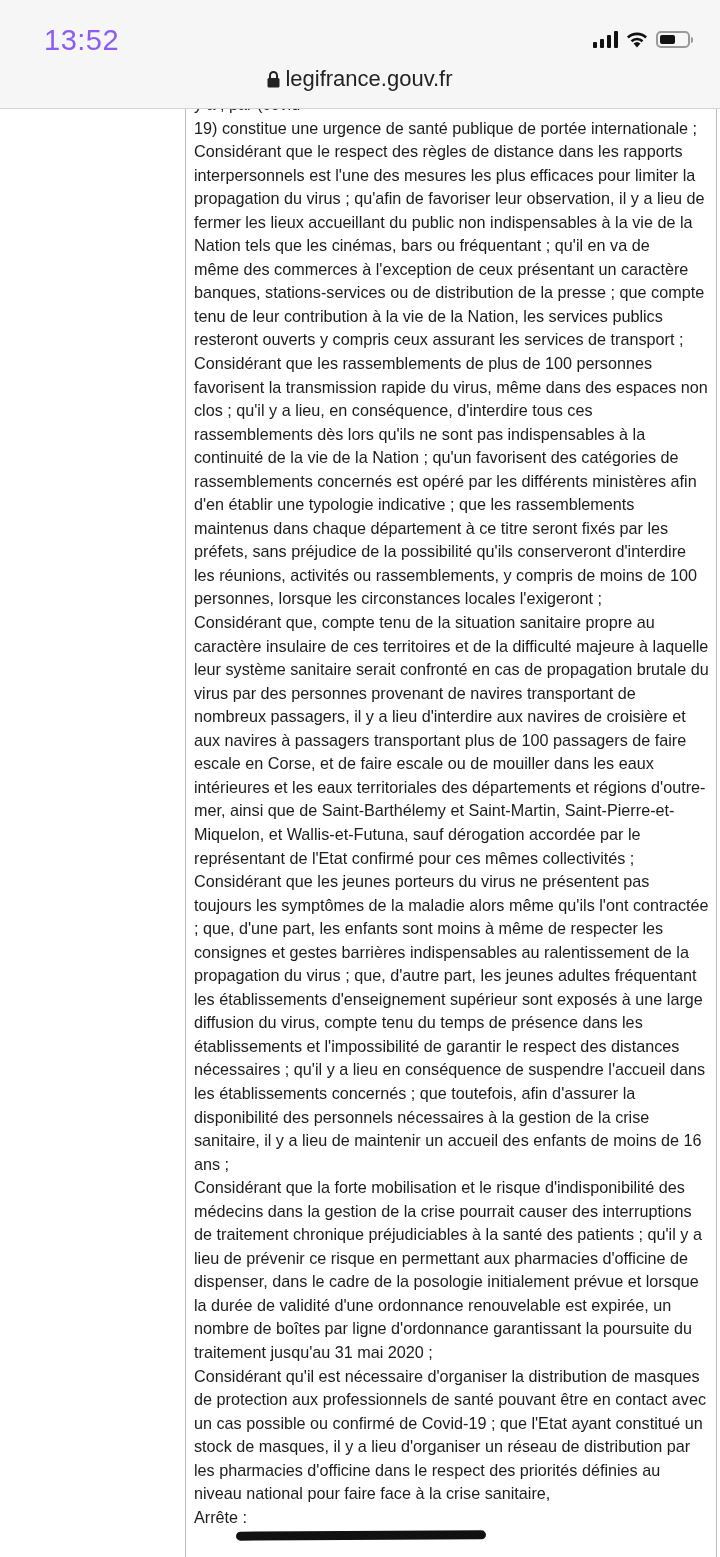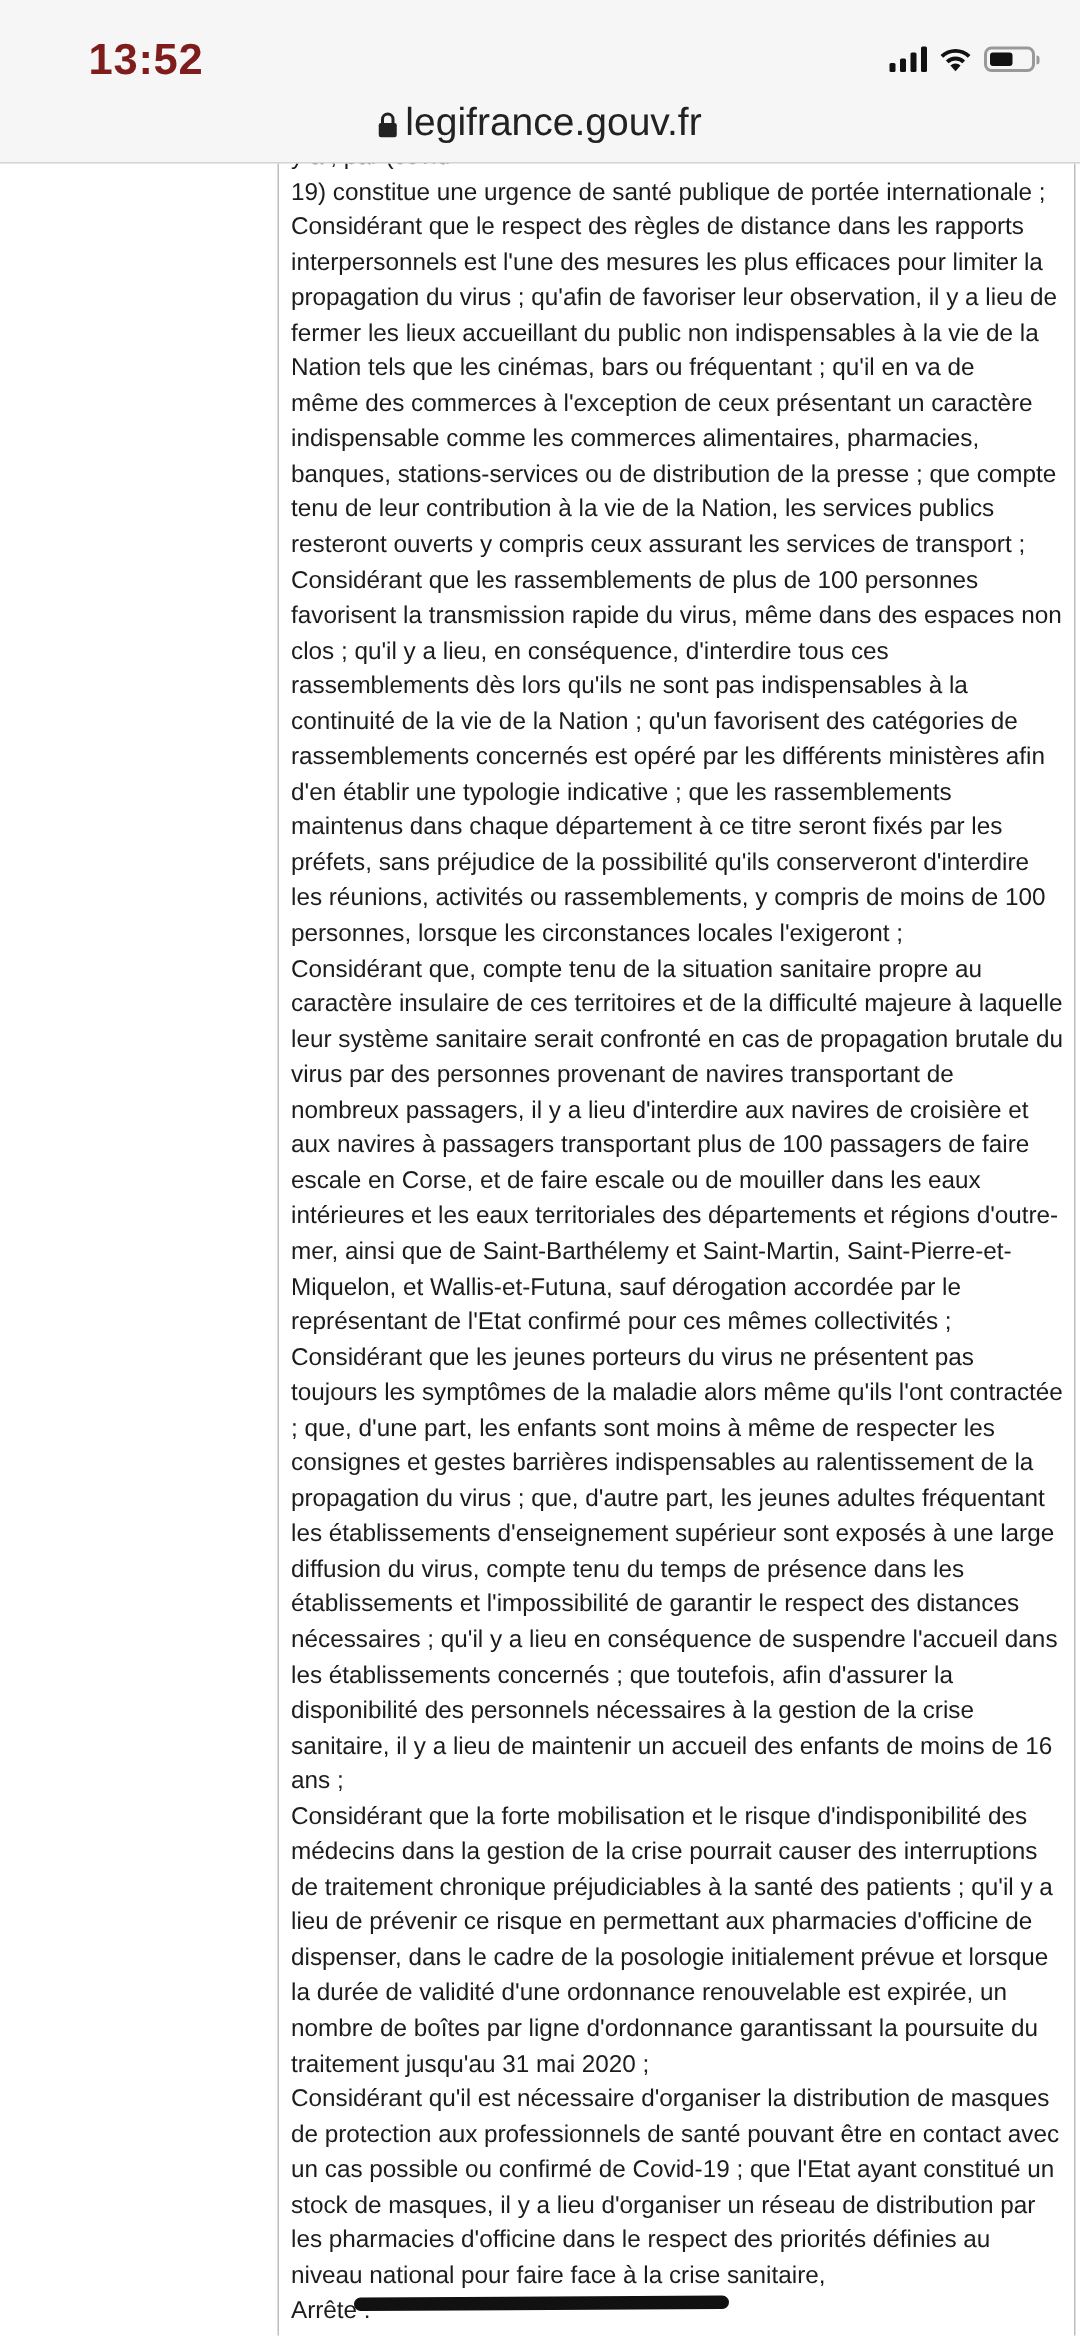--- a/index.html
+++ b/index.html
@@ -7,38 +7,38 @@
     width:720px; height:1557px; overflow:hidden; position:relative;
     background:#ffffff;
     font-family:"Liberation Sans", sans-serif;
   }
   .status-bar {
     position:absolute; left:0; top:0; width:720px; height:108px;
     background:#f6f6f6; z-index:5;
     border-bottom:1px solid #d4d4d4;
   }
   .clock {
-    position:absolute; left:59px; top:24px;
-    font-size:29px; font-weight:700; color:#7f1d1d; letter-spacing:0.5px;
+    position:absolute; left:44px; top:24px;
+    font-size:29px; font-weight:400; color:#8b5cf6; letter-spacing:0.5px;
   }
   .status-icons { position:absolute; right:30px; top:30px; display:flex; align-items:center; gap:7px; }
   .signal { display:flex; align-items:flex-end; gap:2.5px; height:18px; }
   .signal span { display:block; width:4.5px; background:#111; border-radius:1px; }
   .battery {
     width:34px; height:17px; border:2px solid #999; border-radius:5px;
     box-sizing:border-box; position:relative; padding:2px;
   }
   .battery .fill { width:58%; height:100%; background:#111; border-radius:2px; }
   .battery::after {
     content:""; position:absolute; right:-5px; top:4px; width:2px; height:6px;
     background:#999; border-radius:0 2px 2px 0;
   }
   .url-bar {
     position:absolute; left:0; top:66px; width:720px; text-align:center;
-    font-size:26px; color:#222;
+    font-size:22px; color:#222;
   }
   .url-bar .lock { display:inline-block; vertical-align:-2px; margin-right:5px; }
   .content-box {
     position:absolute; left:185px; top:100px; width:530px; height:1470px;
     border-left:1px solid #bdbdbd; border-right:1px solid #bdbdbd;
     background:#fff;
   }
   .text {
     position:absolute; left:194px; top:93px; width:520px;
     font-size:16.2px; line-height:23.55px; color:#1c1c1c;
@@ -83,21 +83,20 @@
 
 <div class="text" id="doc">
     <div>y a                , par                                       (covid-</div>
     <div>19) constitue une urgence de santé publique de portée internationale ;</div>
     <div>Considérant que le respect des règles de distance dans les rapports</div>
     <div>interpersonnels est l'une des mesures les plus efficaces pour limiter la</div>
     <div>propagation du virus ; qu'afin de favoriser leur observation, il y a lieu de</div>
     <div>fermer les lieux accueillant du public non indispensables à la vie de la</div>
     <div>Nation tels que les cinémas, bars ou fréquentant ; qu'il en va de</div>
     <div>même des commerces à l'exception de ceux présentant un caractère</div>
-    <div>indispensable comme les commerces alimentaires, pharmacies,</div>
     <div>banques, stations-services ou de distribution de la presse ; que compte</div>
     <div>tenu de leur contribution à la vie de la Nation, les services publics</div>
     <div>resteront ouverts y compris ceux assurant les services de transport ;</div>
     <div>Considérant que les rassemblements de plus de 100 personnes</div>
     <div>favorisent la transmission rapide du virus, même dans des espaces non</div>
     <div>clos ; qu'il y a lieu, en conséquence, d'interdire tous ces</div>
     <div>rassemblements dès lors qu'ils ne sont pas indispensables à la</div>
     <div>continuité de la vie de la Nation ; qu'un favorisent des catégories de</div>
     <div>rassemblements concernés est opéré par les différents ministères afin</div>
     <div>d'en établir une typologie indicative ; que les rassemblements</div>

